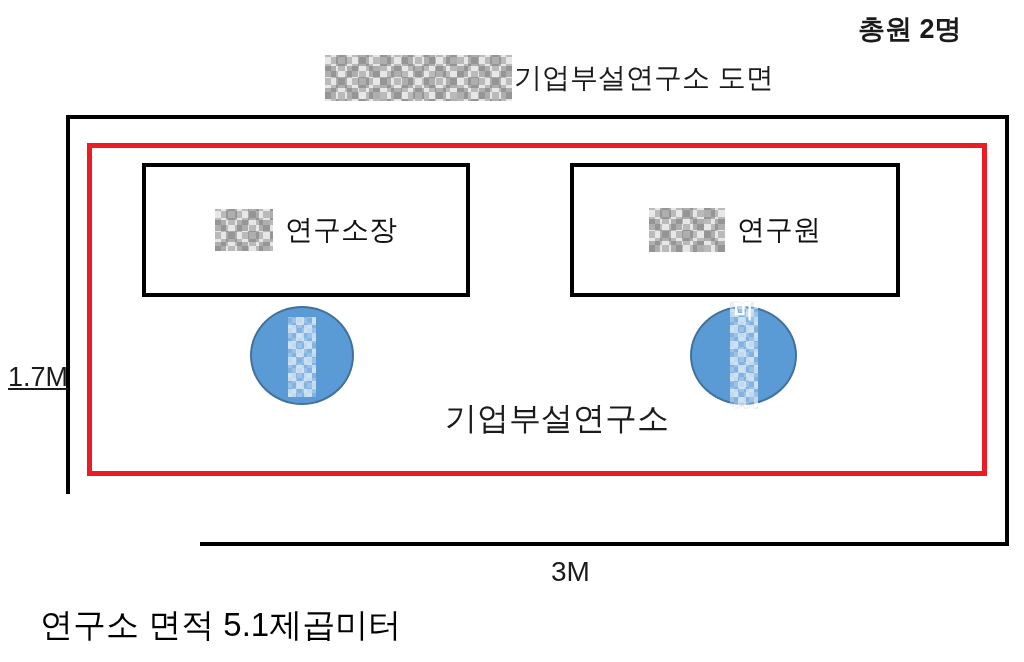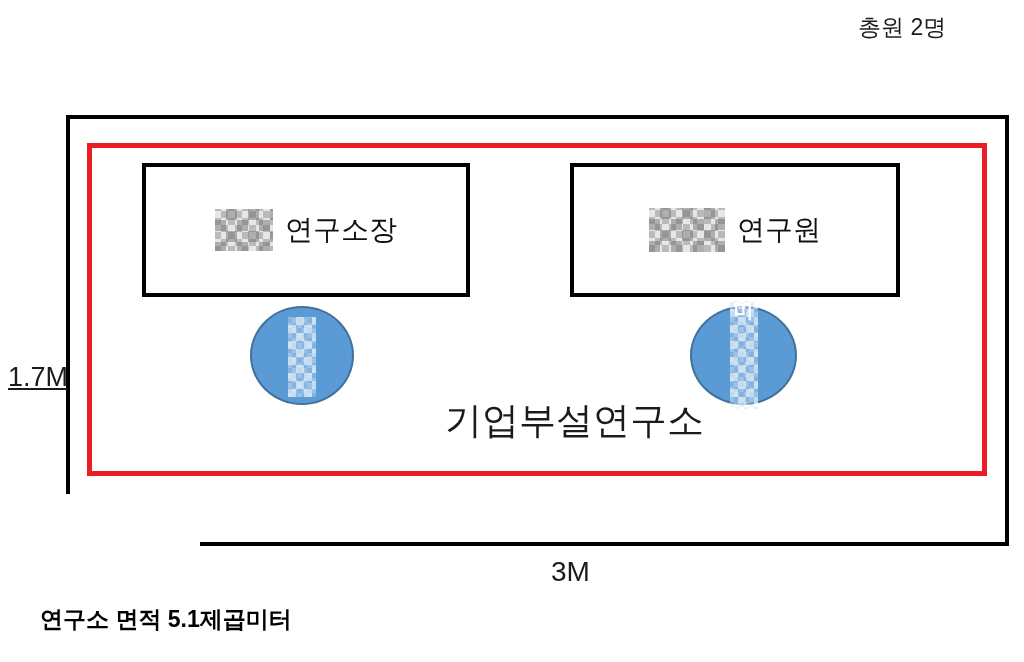--- a/index.html
+++ b/index.html
@@ -49,21 +49,21 @@
   .mosaic-light{
     background:
       repeating-conic-gradient(rgba(255,255,255,0.55) 0% 25%, rgba(255,255,255,0.08) 0% 50%) 0px 0px/16px 16px,
       repeating-conic-gradient(rgba(255,255,255,0.35) 0% 25%, rgba(173,205,236,0.35) 0% 50%) 4px 6px/10px 10px;
   }
   .title-blur{width:187px;height:46px;}
   .name-blur-left{width:58px;height:42px;}
   .name-blur-right{width:76px;height:44px;}
 
   
-  .total-label{left:858px;top:14px;font-size:23px;}
+  .total-label{left:858px;top:14px;font-size:27px;font-weight:bold;}
   .title-row{left:325px;top:55px;display:flex;align-items:center;gap:2px;}
   .title-text{font-size:28px;}
 
   
   .chair{
     border-radius:50%;background:var(--chair-fill);
     border:2px solid var(--chair-border);box-sizing:border-box;overflow:visible;
   }
   .chair-left{left:250px;top:306px;width:104px;height:99px;}
   .chair-right{left:690px;top:306px;width:107px;height:99px;}
@@ -71,32 +71,36 @@
     position:absolute;left:50%;transform:translateX(-50%);
     top:9px;width:28px;height:80px;
   }
   .chair-right .chair-strip{top:-7px;height:108px;}
   .chair-char{
     position:absolute;left:50%;transform:translateX(-50%);top:-8px;
     color:#ffffff;font-size:20px;font-weight:bold;z-index:2;line-height:1;
   }
 
   
-  .room-label{left:445px;top:400px;font-size:37px;}
+  .room-label{left:445px;top:400px;font-size:32px;}
   .dim-h{left:8px;top:362px;font-size:27px;text-decoration:underline;}
   .dim-w{left:551px;top:556px;font-size:28px;}
-  .area-note{left:40px;top:606px;font-size:23px;font-weight:bold;color:#000;}
+  .area-note{left:40px;top:606px;font-size:33px;font-weight:normal;color:#000;}
 </style>
 </head>
 <body>
 
 <div class="canvas">
 
   <div class="abs txt total-label">총원 2명</div>
 
+  <div class="abs title-row">
+    <span class="mosaic mosaic-gray title-blur"></span>
+    <span class="txt title-text">기업부설연구소 도면</span>
+  </div>
 
   <div class="wall wall-top"></div>
   <div class="wall wall-left"></div>
   <div class="wall wall-right"></div>
   <div class="wall wall-bottom"></div>
 
   <div class="abs red-rect"></div>
 
   <div class="abs desk desk-left">
     <span class="mosaic mosaic-gray name-blur-left"></span>

